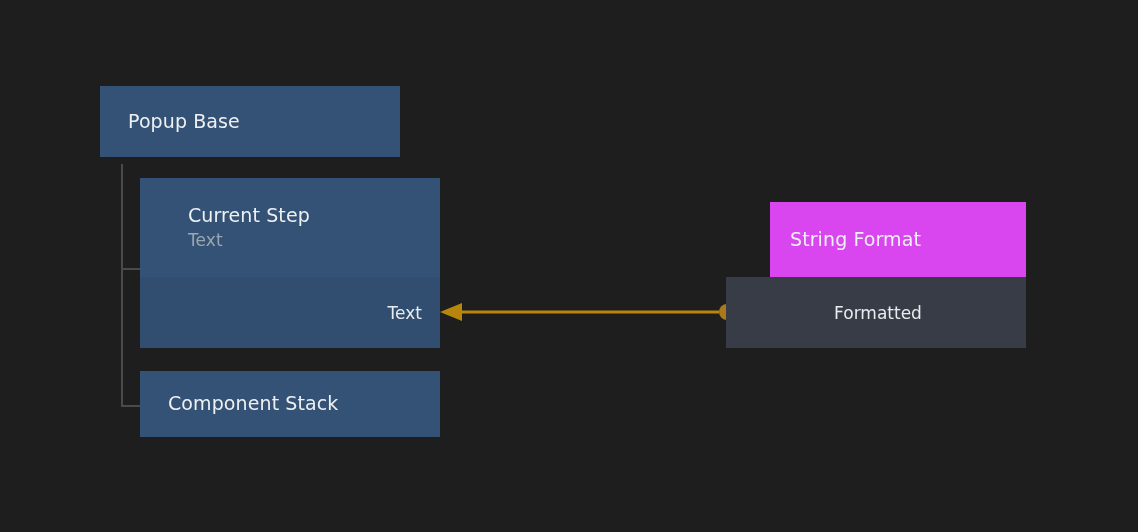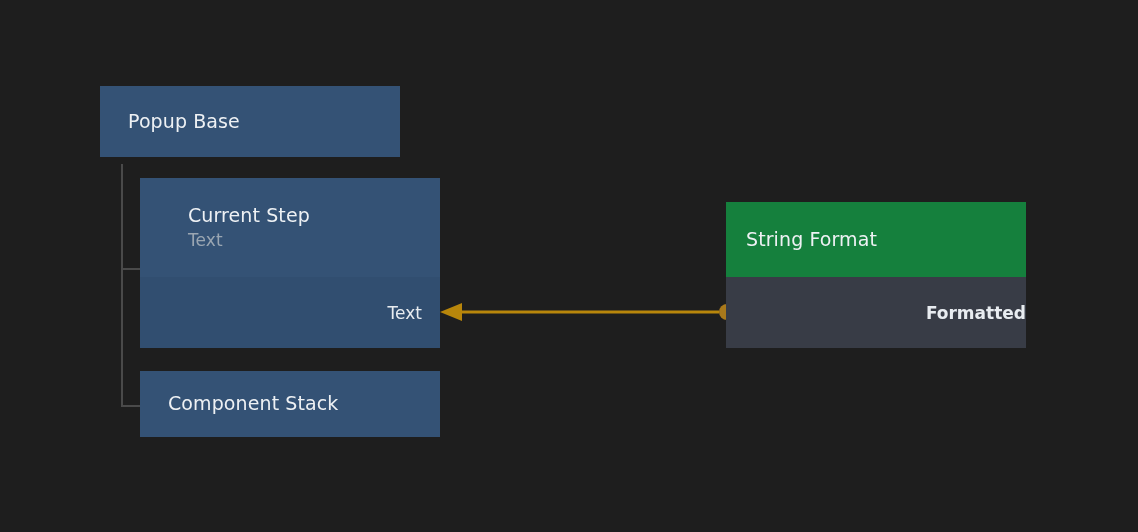--- a/index.html
+++ b/index.html
@@ -45,35 +45,35 @@
     color:#eef1f4;
     font-size:19px;
     line-height:1.05;
   }
 
   
   .node-blue .node-header { background:#345275;padding-left:28px; }
   .node-blue .node-body   { background:#314e70; }
 
   
-  .node-slate .node-header { background:#15803d; }
+  .node-slate .node-header { background:#d946ef;margin-left:44px; }
   .node-slate .node-body   { background:#383c46; }
 
   .node-body {
     position:relative;
     display:flex;
     align-items:center;
   }
   .port-label {
     color:#e8ecf0;
     font-size:17px;
     width:100%;
   }
   .port-label.right  { text-align:right; padding-right:18px; }
-  .port-label.left   { text-align:right;  padding-left:4px;font-weight:bold; }
+  .port-label.left   { text-align:center;  padding-left:4px; }
 
   
   #node-popup-base {
     left:100px; top:86px; width:300px; height:71px;
   }
   #node-popup-base .node-header { height:71px; }
 
   #node-current-step {
     left:140px; top:178px; width:300px; height:202px;
   }

